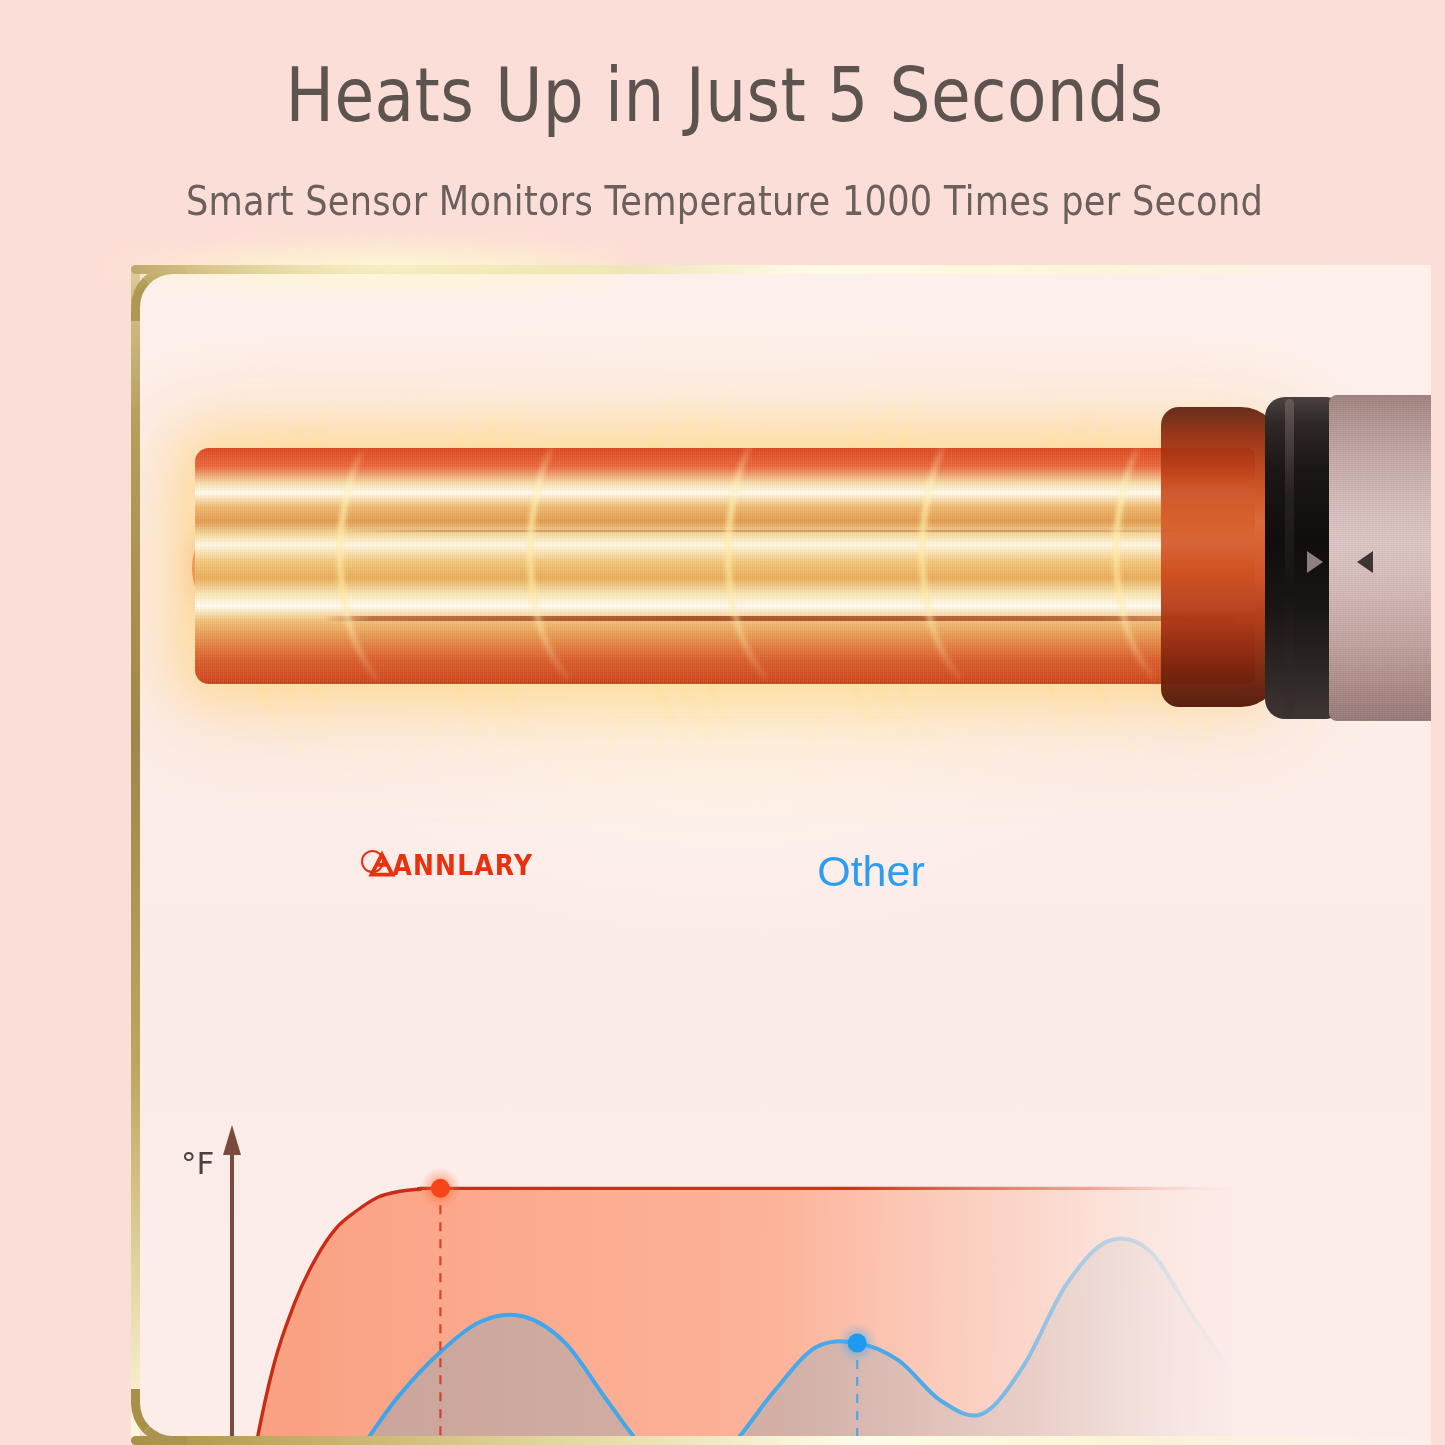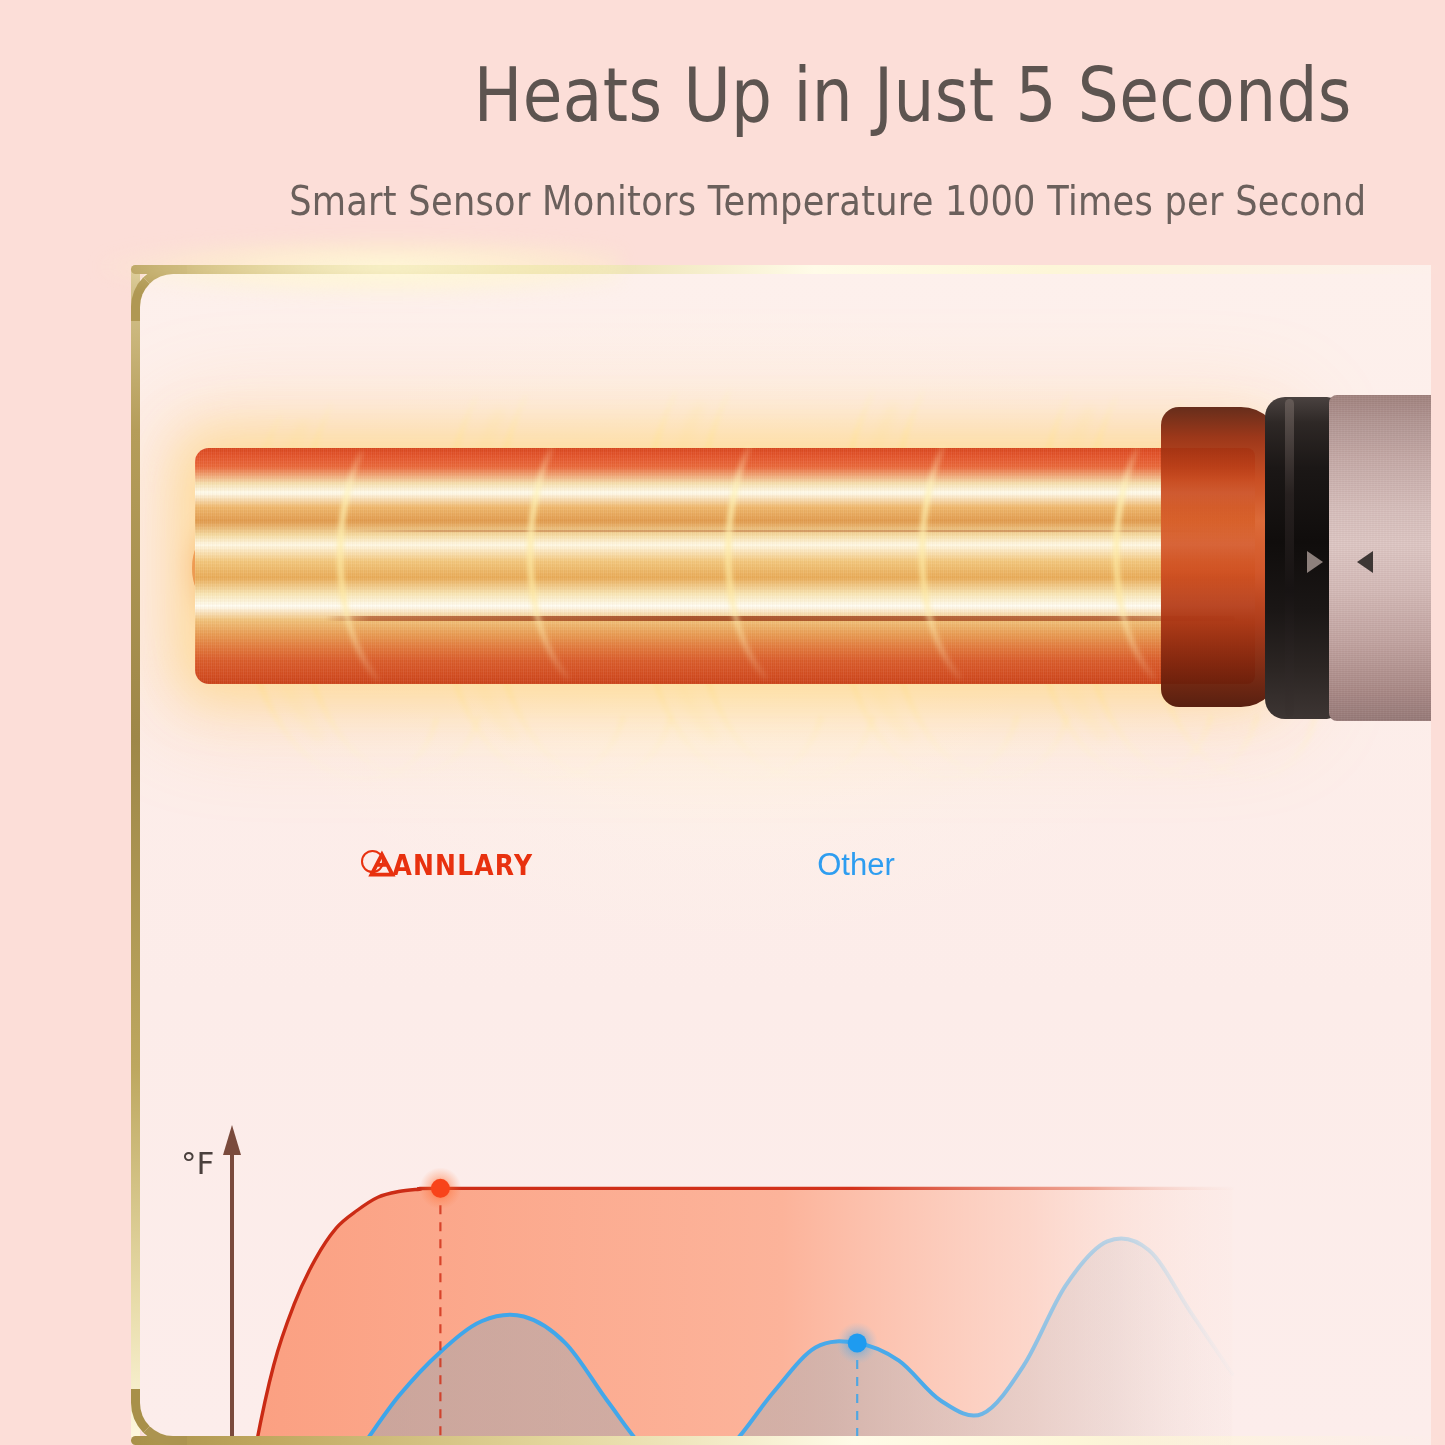--- a/index.html
+++ b/index.html
@@ -6,22 +6,22 @@
   body{
     width:1445px;height:1445px;
     background:#fcded8;
     font-family:"Liberation Sans", sans-serif;
     overflow:hidden;
     position:relative;
   }
 
   
   .header{
-    position:absolute;left:8px;top:0;width:1253px;height:252px;
-    text-align:right;
+    position:absolute;left:2px;top:0;width:1253px;height:252px;
+    text-align:center;
   }
   .headline{
     position:absolute;left:0;top:58px;width:1445px;
     font-family:"DejaVu Sans", sans-serif;
     font-size:75px;
     font-weight:400;
     letter-spacing:0.5px;
     color:#5d5450;
     line-height:1.0;
     transform:scaleX(0.86);
@@ -252,21 +252,21 @@
   .annlary-text{
     font-family:"DejaVu Sans", sans-serif;
     font-size:25px;font-weight:700;
     letter-spacing:1.2px;
     color:#e8310f;
     transform:scaleY(1.12);
   }
   .legend-other{
     position:absolute;left:692px;top:22px;
     font-family:"Liberation Sans", sans-serif;
-    font-size:31px;
+    font-size:43px;
     color:#2e9df0;
   }
 </style>
 </head>
 <body>
 
 <div class="header">
   <div class="headline">Heats Up in Just 5 Seconds</div>
   <div class="subhead">Smart Sensor Monitors Temperature  1000 Times per Second</div>
 </div>

